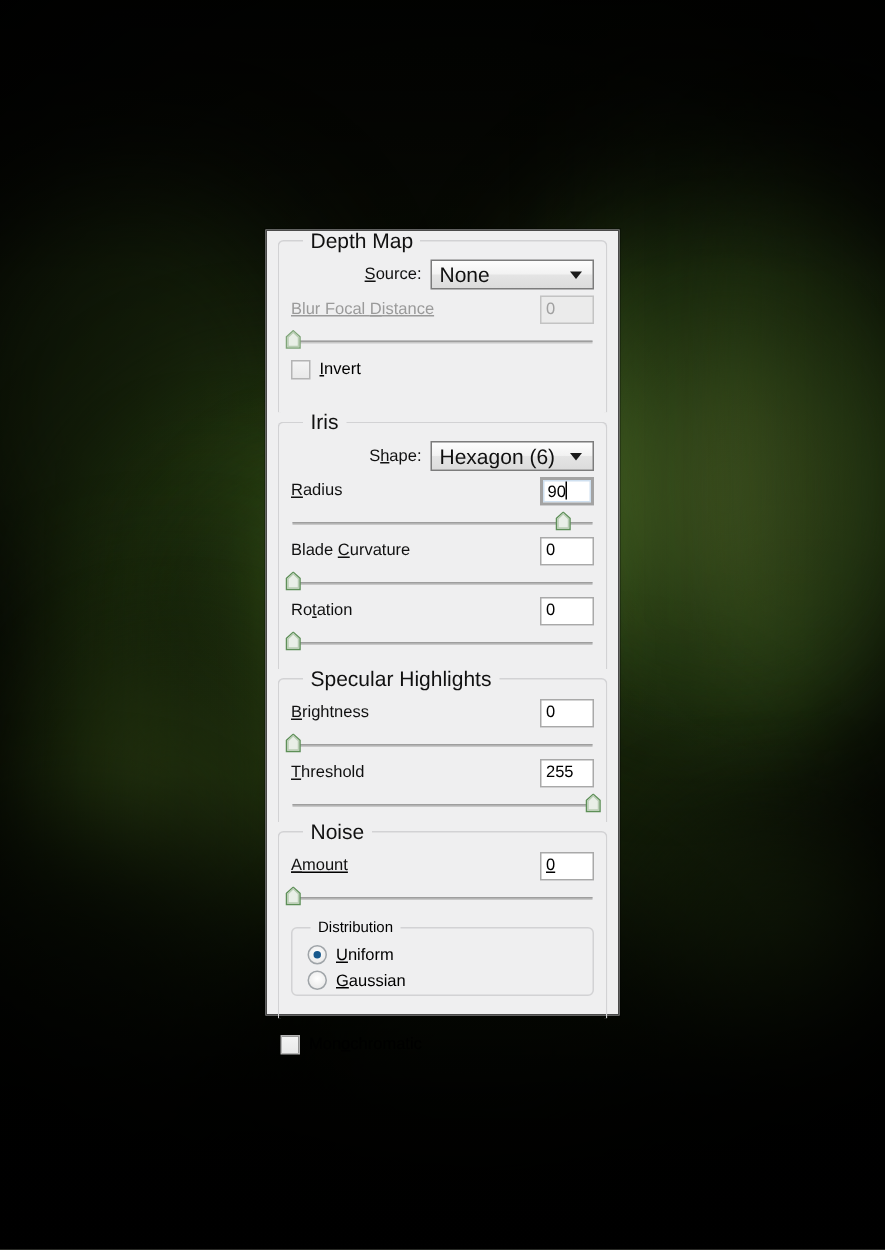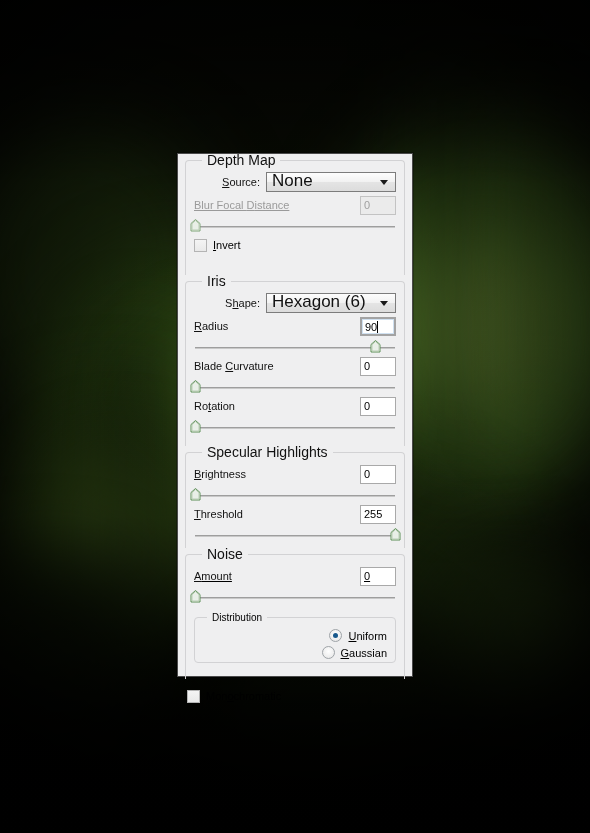--- a/index.html
+++ b/index.html
@@ -125,29 +125,29 @@
     display: inline-block;
     width: 1px;
     height: 12px;
     background: #000;
     vertical-align: -2px;
     margin-left: 0px;
   }
 
   
   .dd {
-    width: 130px;
+    width: 109px;
     height: 20px;
     border: 1px solid #7c7c7c;
     background: linear-gradient(to bottom, #fdfdfd 0%, #f2f2f2 48%, #e4e4e4 52%, #dcdcdc 100%);
     display: flex;
-    align-items: flex-end;
+    align-items: center;
     position: relative;
     padding: 0 0 0 5px;
-    font-size: 17px;
+    font-size: 14px;
     color: #111;
   }
   .dd .dd-arrow {
     position: absolute;
     right: 7px;
     top: 50%;
     margin-top: -2px;
     width: 0; height: 0;
     border-left: 4px solid transparent;
     border-right: 4px solid transparent;
@@ -181,21 +181,21 @@
   .cbrow { display: flex; align-items: center; height: 22px; }
   .cbox {
     width: 13px; height: 13px;
     border: 1px solid #b4b4b4;
     background: linear-gradient(to bottom, #f4f4f4, #e9e9e9);
     margin-right: 6px;
     flex: 0 0 auto;
   }
 
   
-  .rbrow { display: flex; align-items: center; height: 17px; justify-content: flex-end; }
+  .rbrow { display: flex; align-items: center; height: 17px; }
   .radio {
     width: 13px; height: 13px;
     border-radius: 50%;
     border: 1px solid #9fa4a8;
     background: radial-gradient(circle at 50% 40%, #ffffff 0%, #ececec 70%, #dcdcdc 100%);
     margin-right: 6px;
     flex: 0 0 auto;
     position: relative;
   }
   .radio.on::after {

